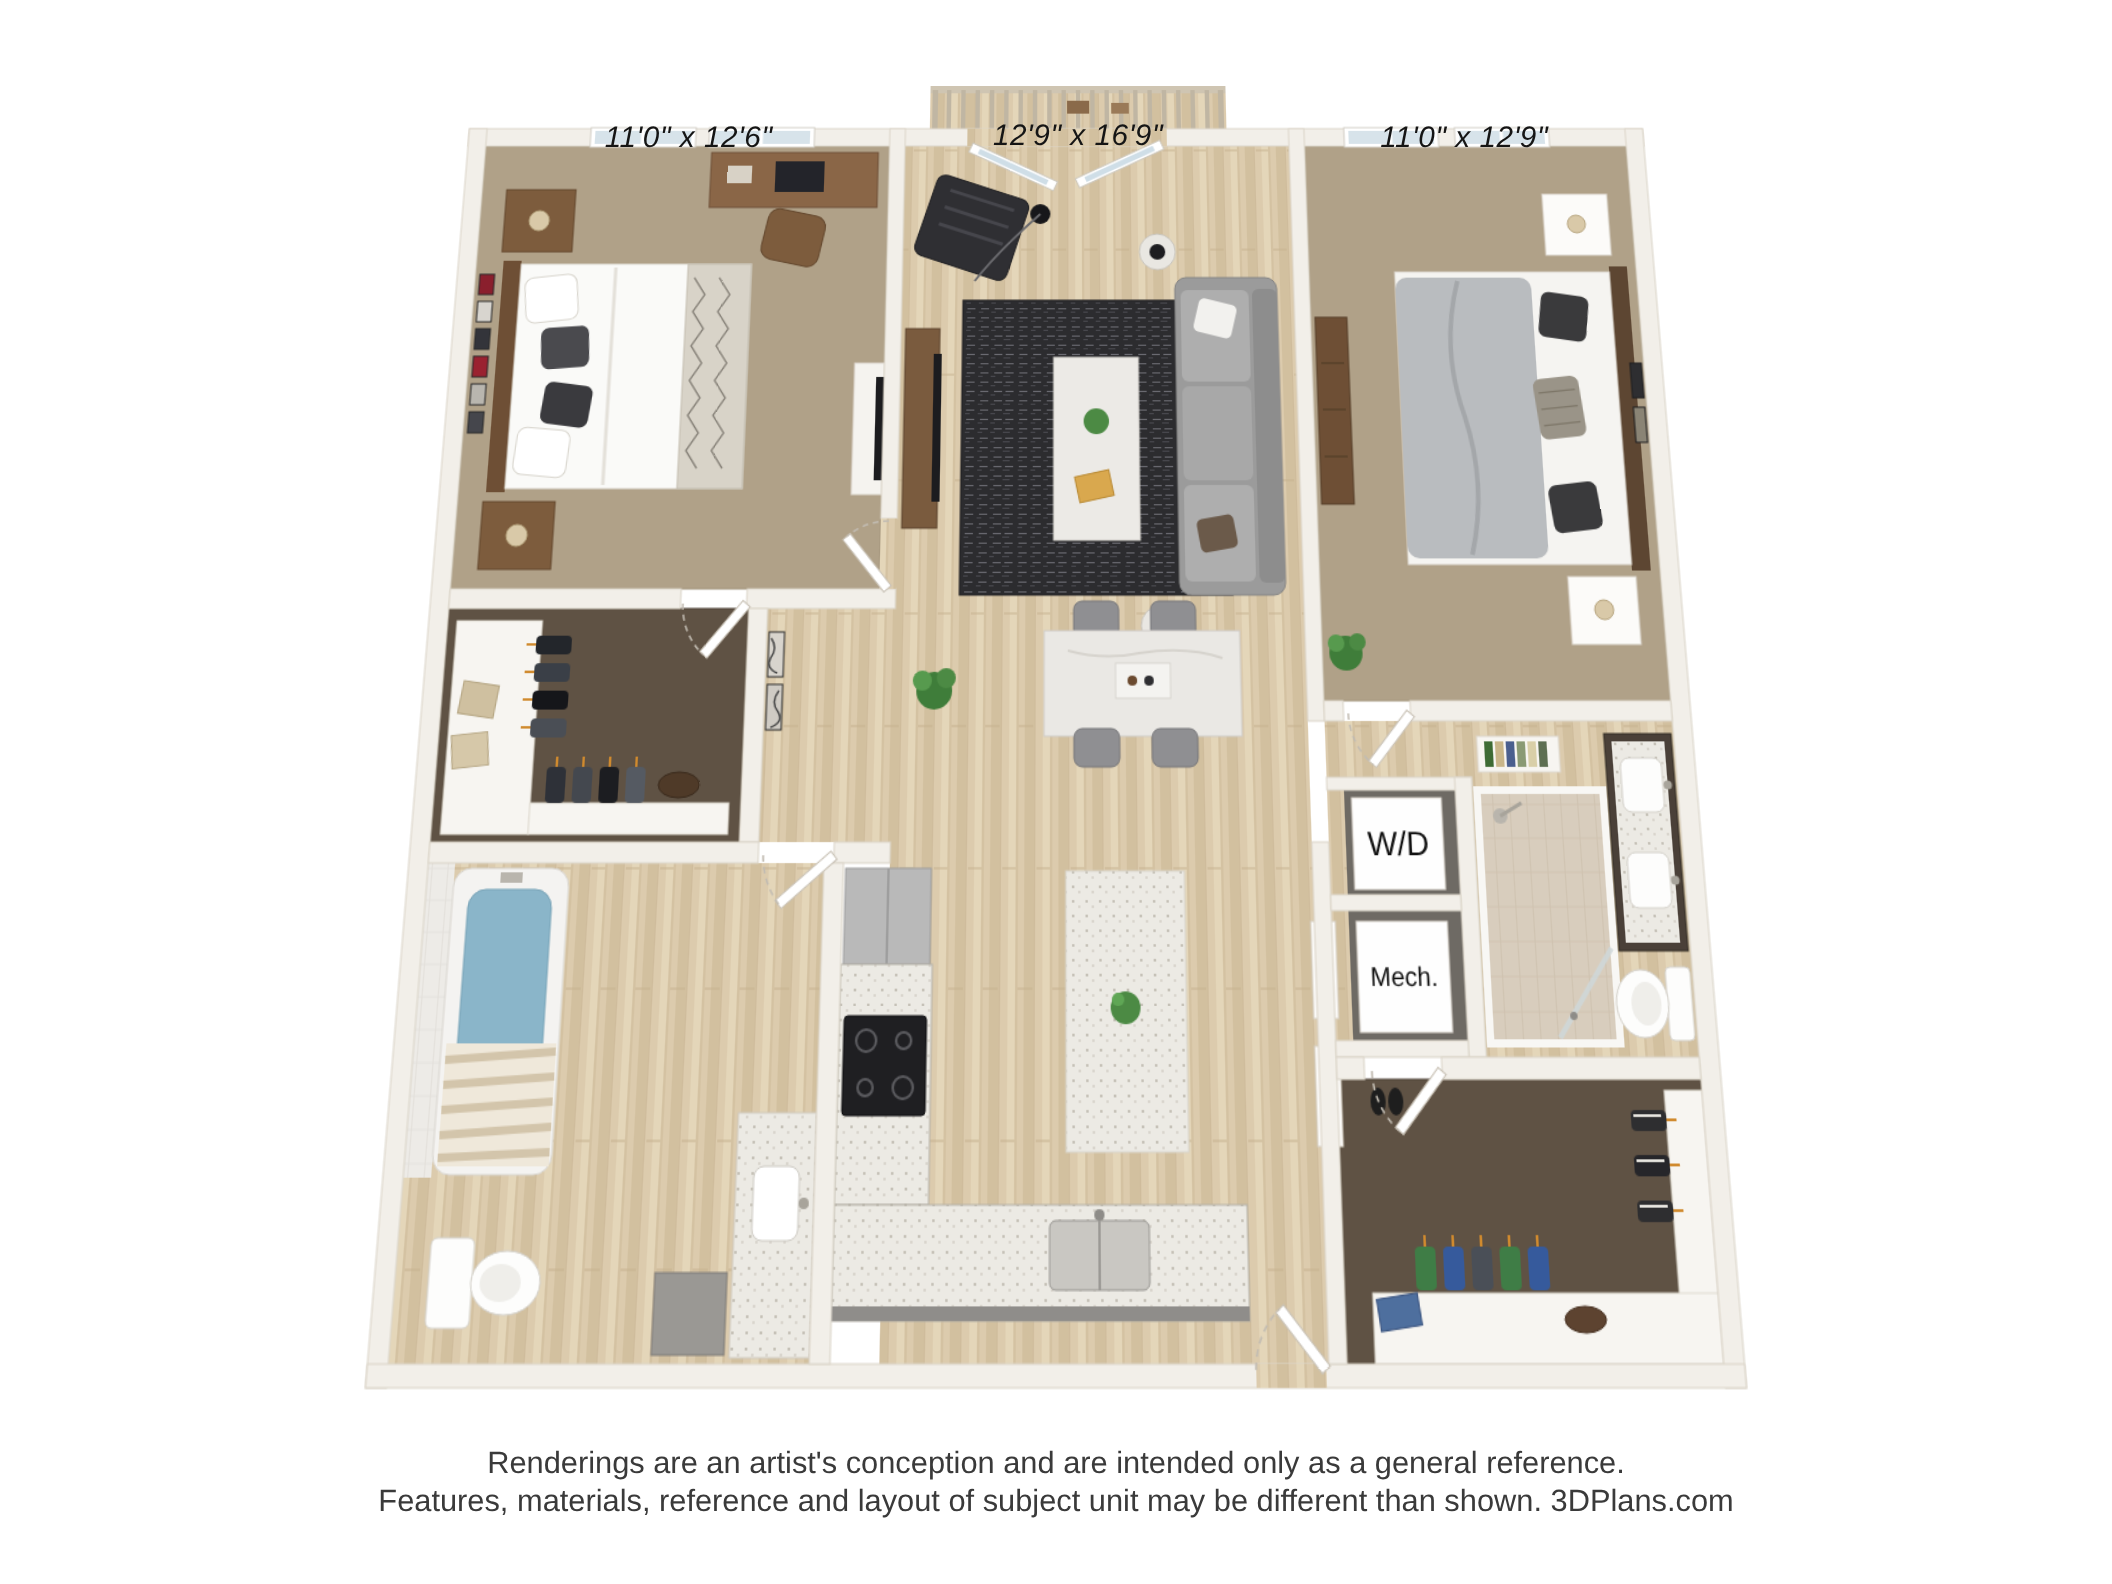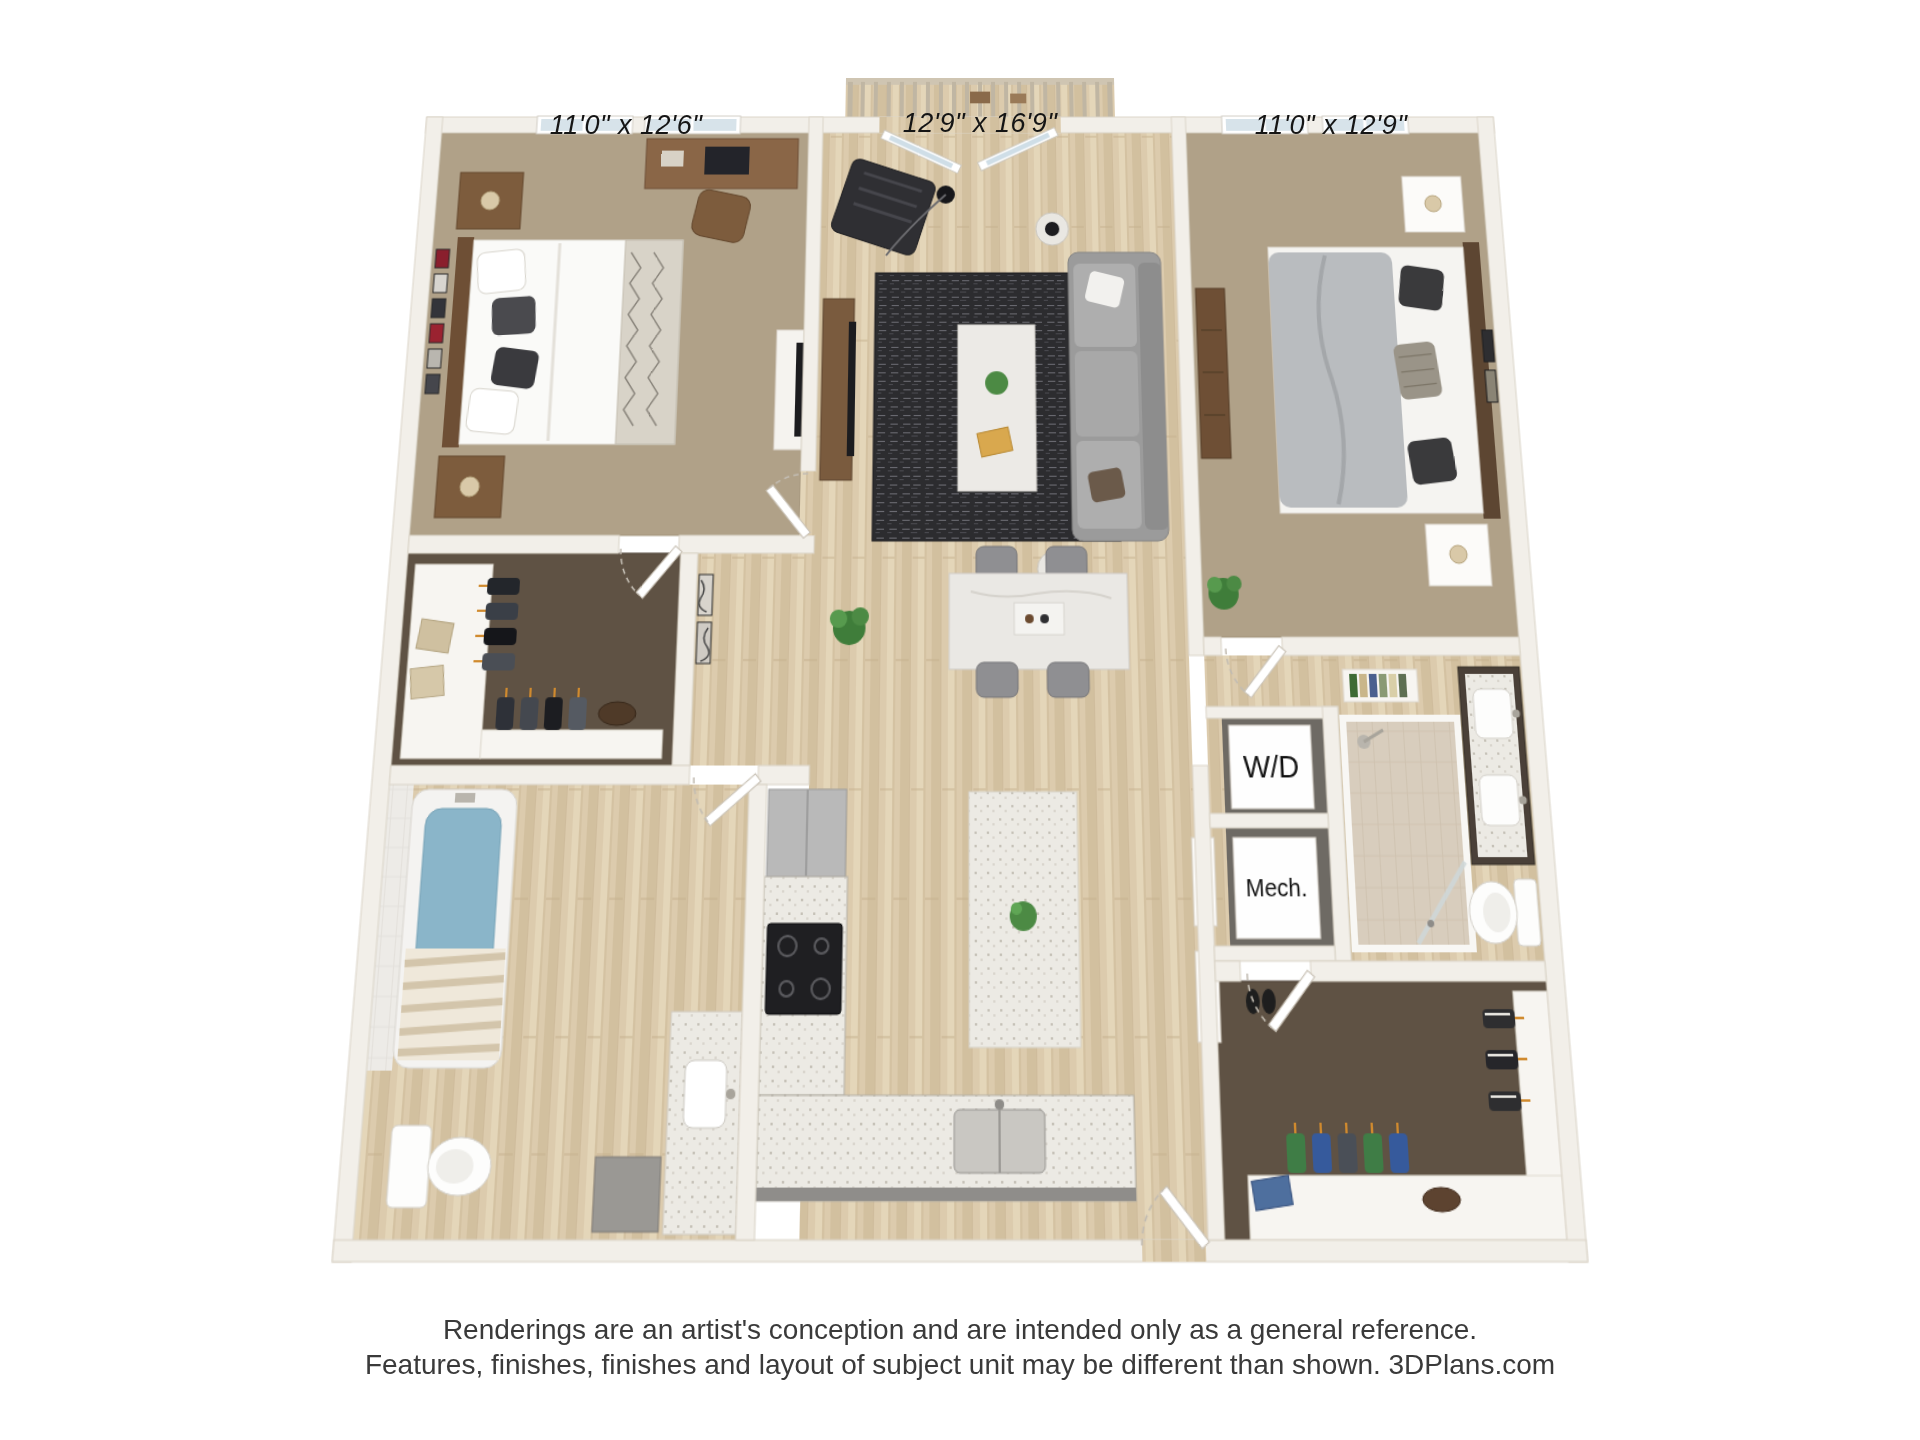--- a/index.html
+++ b/index.html
@@ -496,16 +496,16 @@
     </g>
   </svg>
   </div>
 
   <div class="dim-label" style="left:626px;top:110px;">11'0" x 12'6"</div>
   <div class="dim-label" style="left:980px;top:108px;">12'9" x 16'9"</div>
   <div class="dim-label" style="left:1331px;top:110px;">11'0" x 12'9"</div>
 
   <div class="disclaimer">
     <div>Renderings are an artist's conception and are intended only as a general reference.</div>
-    <div>Features, finishes, finishes and layout of subject unit may be different than shown. 3DPlans.com</div>
+    <div>Features, materials, reference and layout of subject unit may be different than shown. 3DPlans.com</div>
   </div>
 
 </div>
 
 </body></html>

